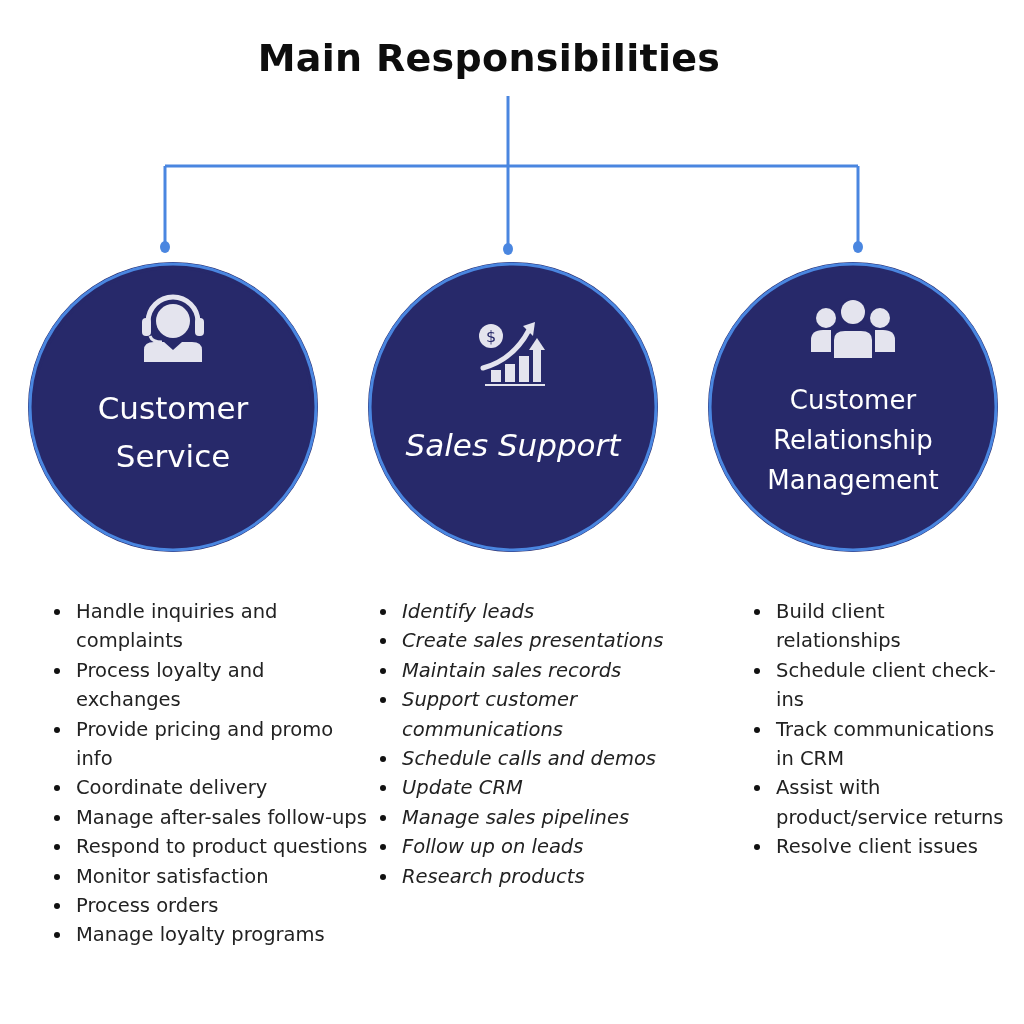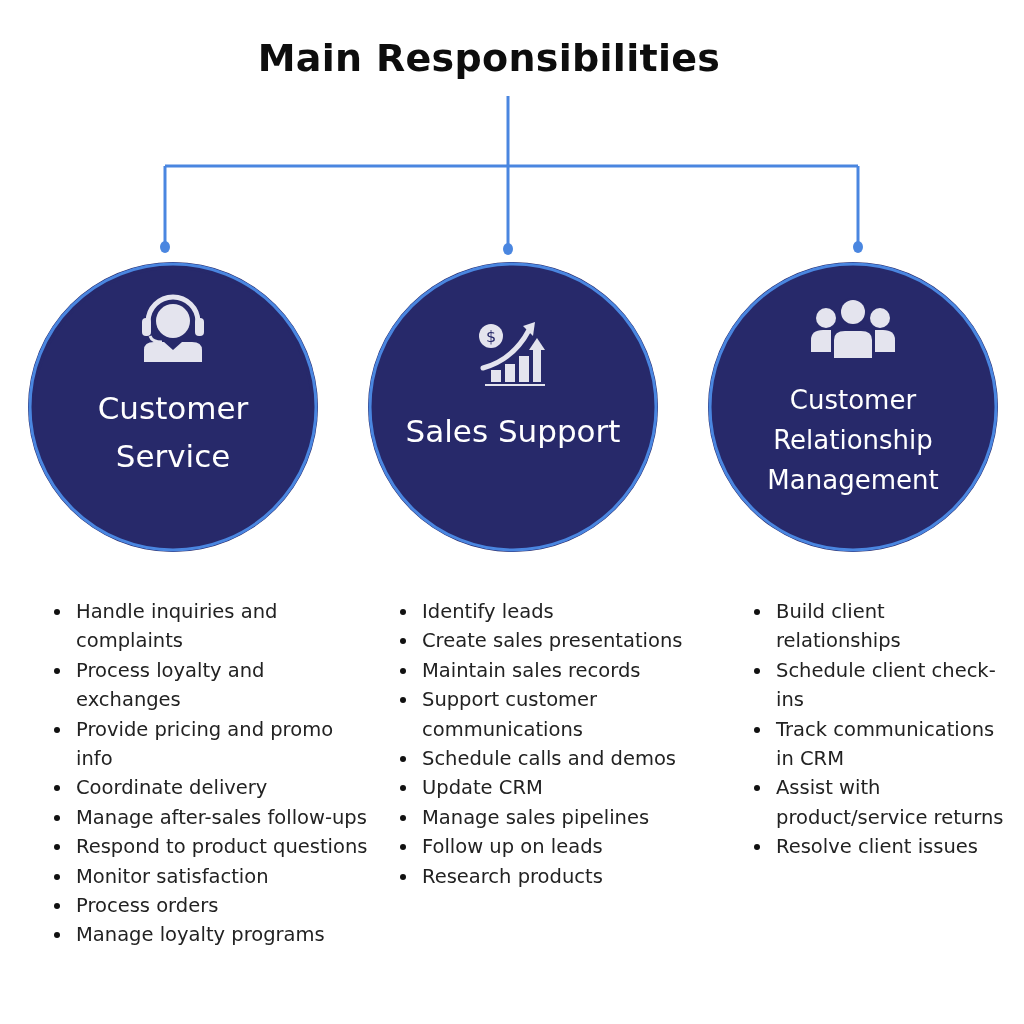--- a/index.html
+++ b/index.html
@@ -68,21 +68,21 @@
       <text x="14" y="22" text-anchor="middle" font-size="16" font-family="DejaVu Sans, sans-serif" fill="#27296a">$</text>
       <path d="M6 48 Q36 40 52 10" fill="none" stroke="#e4e4ee" stroke-width="5" stroke-linecap="round"></path>
       <polygon points="46,6 58,2 56,16" fill="#e4e4ee"></polygon>
       <rect x="14" y="50" width="10" height="12" fill="#e4e4ee"></rect>
       <rect x="28" y="44" width="10" height="18" fill="#e4e4ee"></rect>
       <rect x="42" y="36" width="10" height="26" fill="#e4e4ee"></rect>
       <rect x="56" y="30" width="8" height="32" fill="#e4e4ee"></rect>
       <polygon points="52,30 60,18 68,30" fill="#e4e4ee"></polygon>
       <rect x="8" y="64" width="60" height="2" fill="#e4e4ee"></rect>
     </svg>
-    <div style="margin-top:19px;">
+    <div style="margin-top:33px;font-style:italic;">
       <div class="circle-label">Sales Support</div>
     </div>
   </div>
 </div>
 
 <div class="circle" style="left:708px; top:262px;">
   <svg style="position:absolute;left:-6px;top:-6px;" width="302" height="302" viewBox="0 0 302 302">
     <circle cx="151" cy="151" r="143" fill="none" stroke="#4a86e0" stroke-width="3"></circle>
   </svg>
   <div class="circle-inner" style="justify-content:flex-start; padding-top:34px;">
@@ -109,21 +109,21 @@
   <li>Process loyalty and exchanges</li>
   <li>Provide pricing and promo info</li>
   <li>Coordinate delivery</li>
   <li>Manage after-sales follow-ups</li>
   <li>Respond to product questions</li>
   <li>Monitor satisfaction</li>
   <li>Process orders</li>
   <li>Manage loyalty programs</li>
 </ul>
 
-<ul class="list" style="left:374px; width:330px;">
+<ul class="list" style="left:354px; width:330px;font-style:italic;">
   <li>Identify leads</li>
   <li>Create sales presentations</li>
   <li>Maintain sales records</li>
   <li>Support customer communications</li>
   <li>Schedule calls and demos</li>
   <li>Update CRM</li>
   <li>Manage sales pipelines</li>
   <li>Follow up on leads</li>
   <li>Research products</li>
 </ul>

